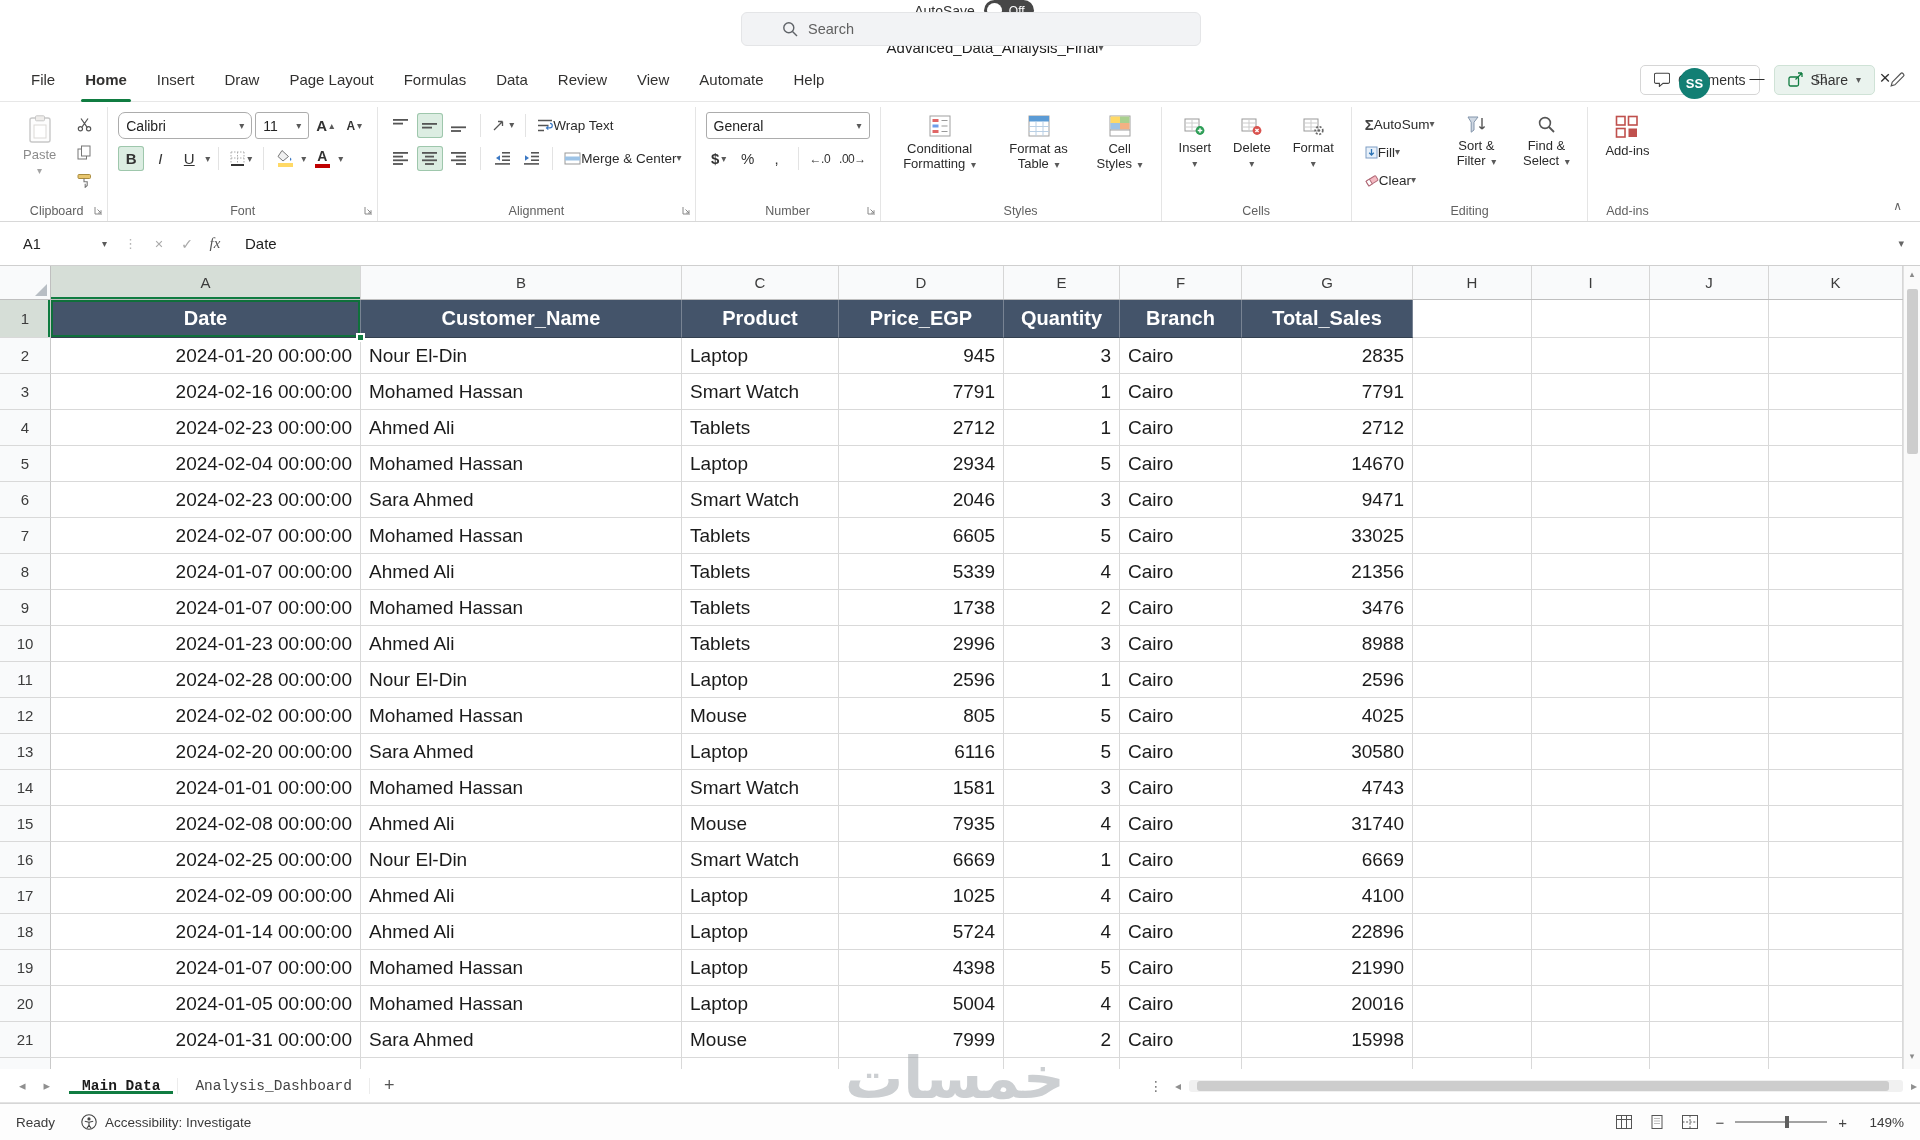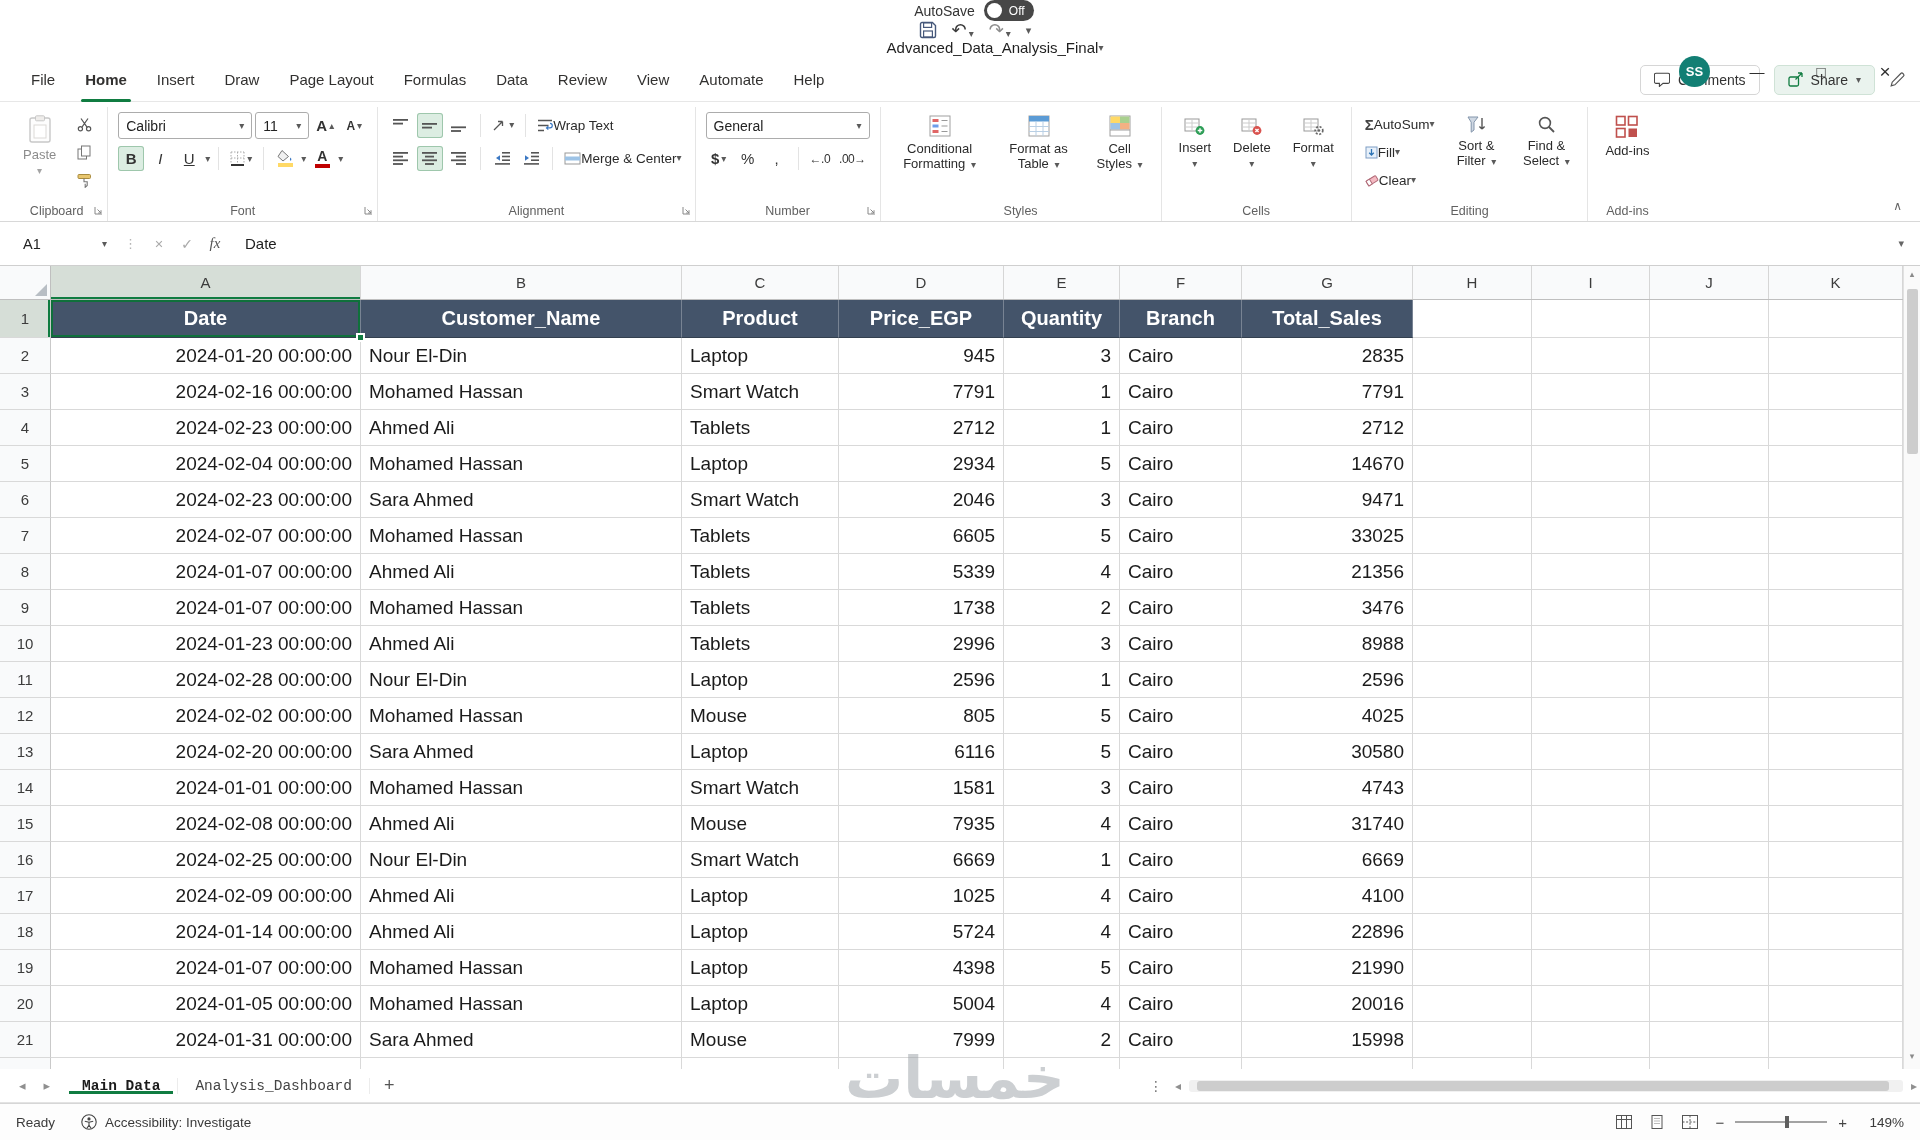--- a/index.html
+++ b/index.html
@@ -16,21 +16,21 @@
   .toggle-state { color:#fff; font-size:12px; }
   .qat { display:flex; align-items:center; gap:15px; margin-left:18px; color:#3b3b3b; }
   .qbtn { display:inline-flex; align-items:flex-end; gap:2px; font-size:18px; line-height:1; }
   .chev { font-size:10px; color:#5a5a5a; line-height:1; }
   .qcust { font-size:11px; }
   .doc-title { margin-left:58px; font-size:15px; color:#1f1f1f; display:flex; align-items:center; white-space:nowrap; }
   .searchbox { position:absolute; left:741px; top:12px; width:460px; height:34px; background:#f2f3f5; border:1px solid #e4e5e7; border-radius:6px; display:flex; align-items:center; padding-left:40px; gap:10px; }
   .search-input { border:none; outline:none; background:transparent; font-family:inherit; font-size:14.5px; color:#444; width:320px; }
   .search-input::placeholder { color:#616161; }
   .tb-right { margin-left:auto; display:flex; align-items:center; gap:30px; padding-right:12px; }
-  .avatar { width:31px; height:31px; border-radius:50%; background:#127F74; color:#fff; font-size:13px; font-weight:bold; display:inline-flex; align-items:center; justify-content:center; }
+  .avatar { width:31px; height:31px; border-radius:50%; background:#127F74; color:#fff; font-size:13px; font-weight:bold; display:inline-flex; align-items:center; justify-content:center;margin-top:12px; }
   .winbtn { font-size:15px; color:#2f2f2f; width:34px; text-align:center; }
 
   
   .ribbon-tabs { height:44px; display:flex; align-items:center; padding:0 14px 0 16px; border-bottom:1px solid #e7e7e7; }
   .rtabs { display:flex; align-items:stretch; height:44px; }
   .rtab { padding:0 15px; font-size:15px; color:#323130; display:flex; align-items:center; position:relative; }
   .rtab.active { font-weight:700; }
   .rtab.active::after { content:""; position:absolute; left:11px; right:11px; bottom:0; height:3px; background:#107C41; border-radius:2px; }
   .rt-right { margin-left:auto; display:flex; align-items:center; gap:14px; }
   .pillbtn { display:flex; align-items:center; gap:8px; border:1px solid #d6d6d6; border-radius:5px; height:30px; padding:0 13px; font-size:14px; color:#333; background:#fff; }
@@ -156,20 +156,27 @@
     <span class="qbtn" style="color:#8d8d8d;">
         <span>↷</span>
         <span class="chev">▾</span>
       </span>
     <span class="chev qcust">▾</span>
   </div>
   <div class="doc-title">
     <span>Advanced_Data_Analysis_Final</span>
     <span class="chev">▾</span>
   </div>
+  <div class="searchbox">
+    <svg width="16" height="16" viewBox="0 0 16 16">
+        <circle cx="6.8" cy="6.8" r="5" fill="none" stroke="#5f6368" stroke-width="1.4"></circle>
+        <path d="M10.5 10.5 15 15" stroke="#5f6368" stroke-width="1.4"></path>
+      </svg>
+    <input class="search-input" placeholder="Search" style="">
+  </div>
   <div class="tb-right">
     <span class="avatar">SS</span>
     <span class="winbtn">—</span>
     <span class="winbtn">□</span>
     <span class="winbtn" style="font-size:19px;">×</span>
   </div>
 </div>
 
 <div class="ribbon-tabs">
   <div class="rtabs">
@@ -248,21 +255,21 @@
         <svg width="9" height="9" viewBox="0 0 9 9">
           <path d="M1 1v7h7" fill="none" stroke="#888"></path>
           <path d="M3.5 3.5 7 7M7 7V4.2M7 7H4.2" fill="none" stroke="#888"></path>
         </svg>
       </span>
   </div>
 
   <div class="rgroup">
     <div class="rows" style="padding-top:2px;">
       <div class="rowflex">
-        <div class="combo" style="width:134px;">
+        <div class="combo" style="width:134px;border-radius:7px;">
             <span>Calibri</span>
             <span class="chev">▾</span>
           </div>
         <div class="combo" style="width:54px;">
             <span>11</span>
             <span class="chev">▾</span>
           </div>
         <span class="ric">
             <b>A</b>
             <i class="chev" style="font-style:normal;">▴</i>

